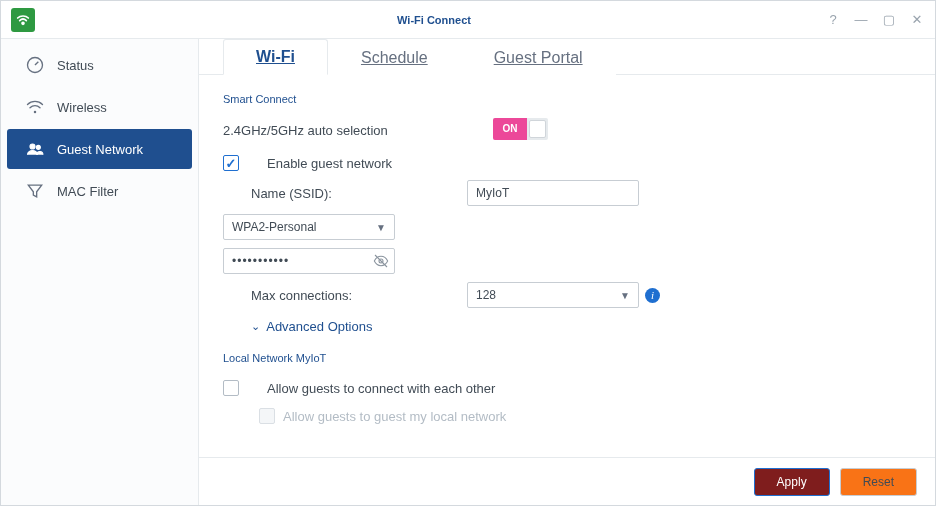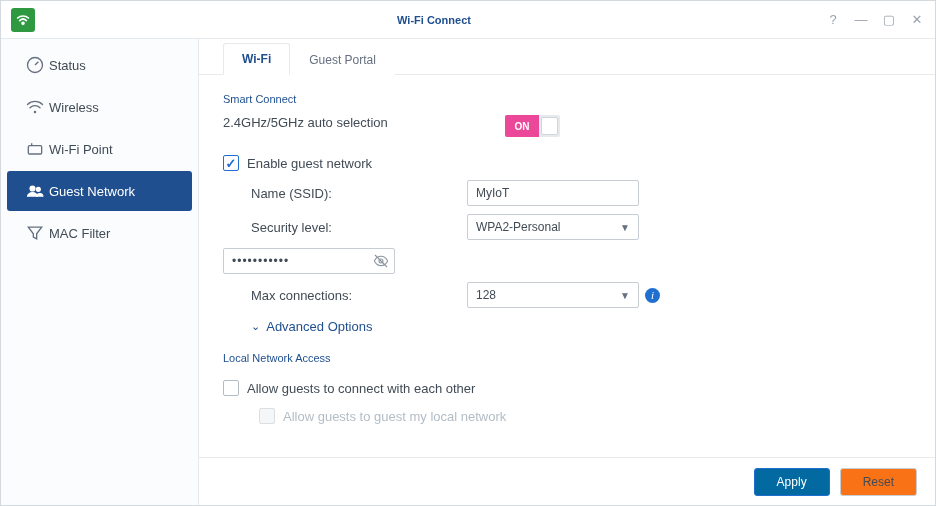--- a/index.html
+++ b/index.html
@@ -58,21 +58,21 @@
       width: 198px;
       border-right: 1px solid #e6eaed;
       padding-top: 6px;
       background: #fbfcfd;
     }
     .sidebar-item {
       display: flex;
       align-items: center;
       height: 40px;
       padding: 0 14px 0 18px;
-      gap: 4px;
+      gap: 12px;
       color: #414b55;
       cursor: pointer;
       margin: 0 6px 2px 6px;
       border-radius: 3px;
     }
     .sidebar-item.active {
       background: #1f4f8f;
       color: #fff;
     }
     .sidebar-item.active svg { stroke: #fff; fill: #fff; }
@@ -84,29 +84,30 @@
       position: relative;
     }
     .tabs {
       display: flex;
       padding-left: 24px;
       border-bottom: 1px solid #e6eaed;
       height: 36px;
       align-items: flex-end;
     }
     .tab {
-      padding: 8px 18px;
-      font-size: 12px;
+      padding: 8px 32px;
+      font-size: 16px;
       color: #667080;
       border: 1px solid transparent;
       border-bottom: none;
       cursor: pointer;
       position: relative;
       top: 1px;
       background: #fff;
+      text-decoration: underline;
     }
     .tab.active {
       color: #1f4f8f;
       font-weight: 600;
       border: 1px solid #e6eaed;
       border-bottom: 1px solid #fff;
       border-radius: 3px 3px 0 0;
     }
     .content {
       flex: 1;
@@ -114,24 +115,23 @@
       overflow: auto;
     }
     .section-title {
       color: #1f4f8f;
       font-size: 11px;
       font-weight: 400;
       margin: 6px 0 10px 0;
     }
     .row {
       display: flex;
-      align-items: flex-start;
+      align-items: center;
       min-height: 30px;
       margin-bottom: 4px;
-      gap: 12px;
     }
     .label-col {
       width: 270px;
       padding-left: 0;
       color: #414b55;
     }
     .ctrl-col { flex: 1; }
     .toggle {
       width: 55px;
       height: 22px;
@@ -230,21 +230,21 @@
       cursor: pointer;
       padding: 6px 0 6px 28px;
       font-size: 13px;
     }
     .chev { font-size: 11px; }
     .check-row {
       display: flex;
       align-items: center;
       min-height: 28px;
     }
-    .check-row.ind1 { padding-left: 0; }
+    .check-row.ind1 { padding-left: 0; gap: 20px; }
     .check-row.ind2 { padding-left: 36px; color: #b3bcc5; }
     .footer {
       border-top: 1px solid #e6eaed;
       height: 48px;
       display: flex;
       align-items: center;
       justify-content: flex-end;
       gap: 10px;
       padding: 0 18px;
       background: #fff;
@@ -253,21 +253,21 @@
       height: 28px;
       padding: 0 22px;
       border-radius: 3px;
       border: 1px solid #c7cdd3;
       background: #f97316;
       color: #414b55;
       font-size: 12px;
       cursor: pointer;
     }
     .btn.primary {
-      background: #0369a1;
+      background: #7f1d1d;
       border-color: #1f6fd0;
       color: #fff;
     }
     .muted { color: #b3bcc5; }
   </style>
 </head>
 <body>
 
 <div class="window">
   <div class="titlebar">
@@ -301,29 +301,20 @@
       <div class="sidebar-item">
         <span class="sb-icon">
           <svg width="20" height="20" viewBox="0 0 24 24" fill="none" stroke="#667080" stroke-width="1.6" stroke-linecap="round">
               <path d="M3 9c5-5 13-5 18 0"></path>
               <path d="M6 13c3.5-3.5 8.5-3.5 12 0"></path>
               <circle cx="12" cy="18" r="1.5" fill="#667080" stroke="none"></circle>
             </svg>
         </span>
         <span>Wireless</span>
       </div>
-      <div class="sidebar-item">
-        <span class="sb-icon">
-          <svg width="20" height="20" viewBox="0 0 24 24" fill="none" stroke="#667080" stroke-width="1.6">
-              <rect x="4" y="8" width="16" height="10" rx="1.5"></rect>
-              <path d="M8 8V5"></path>
-            </svg>
-        </span>
-        <span>Wi-Fi Point</span>
-      </div>
       <div class="sidebar-item active">
         <span class="sb-icon">
           <svg width="20" height="20" viewBox="0 0 24 24" fill="#fff" stroke="#fff" stroke-width="1.4">
               <circle cx="9" cy="9" r="3"></circle>
               <circle cx="16" cy="10" r="2.4"></circle>
               <path d="M3 19c0-3 3-5 6-5s6 2 6 5" fill="#fff"></path>
               <path d="M14 19c0-2.5 2-4 4-4s3.5 1.5 3.5 4" fill="#fff"></path>
             </svg>
         </span>
         <span>Guest Network</span>
@@ -334,20 +325,21 @@
               <path d="M4 5h16l-6 8v6l-4-2v-4z"></path>
             </svg>
         </span>
         <span>MAC Filter</span>
       </div>
     </div>
 
     <div class="main">
       <div class="tabs">
         <div class="tab active">Wi-Fi</div>
+        <div class="tab">Schedule</div>
         <div class="tab">Guest Portal</div>
       </div>
 
       <div class="content">
         <div class="section-title">Smart Connect</div>
 
         <div class="row">
           <div class="label-col">2.4GHz/5GHz auto selection</div>
           <div class="ctrl-col">
             <div class="toggle">
@@ -363,21 +355,20 @@
         </div>
 
         <div class="form-row">
           <div class="flabel">Name (SSID):</div>
           <div class="fctrl">
             <input class="text" type="text" value="MyIoT" style="">
           </div>
         </div>
 
         <div class="form-row">
-          <div class="flabel">Security level:</div>
           <div class="fctrl">
             <div class="select">
               <span>WPA2-Personal</span>
               <span class="select-arrow">▼</span>
             </div>
           </div>
         </div>
 
         <div class="form-row">
           <div class="fctrl">
@@ -403,21 +394,21 @@
             </div>
             <span class="info-icon">i</span>
           </div>
         </div>
 
         <div class="advanced">
           <span class="chev">⌄</span>
           <span>Advanced Options</span>
         </div>
 
-        <div class="section-title" style="margin-top:12px;">Local Network Access</div>
+        <div class="section-title" style="margin-top:12px;">Local Network MyIoT</div>
 
         <div class="check-row ind1">
           <span class="checkbox"></span>
           <span>Allow guests to connect with each other</span>
         </div>
 
         <div class="check-row ind2">
           <span class="checkbox disabled"></span>
           <span class="muted">Allow guests to guest my local network</span>
         </div>

